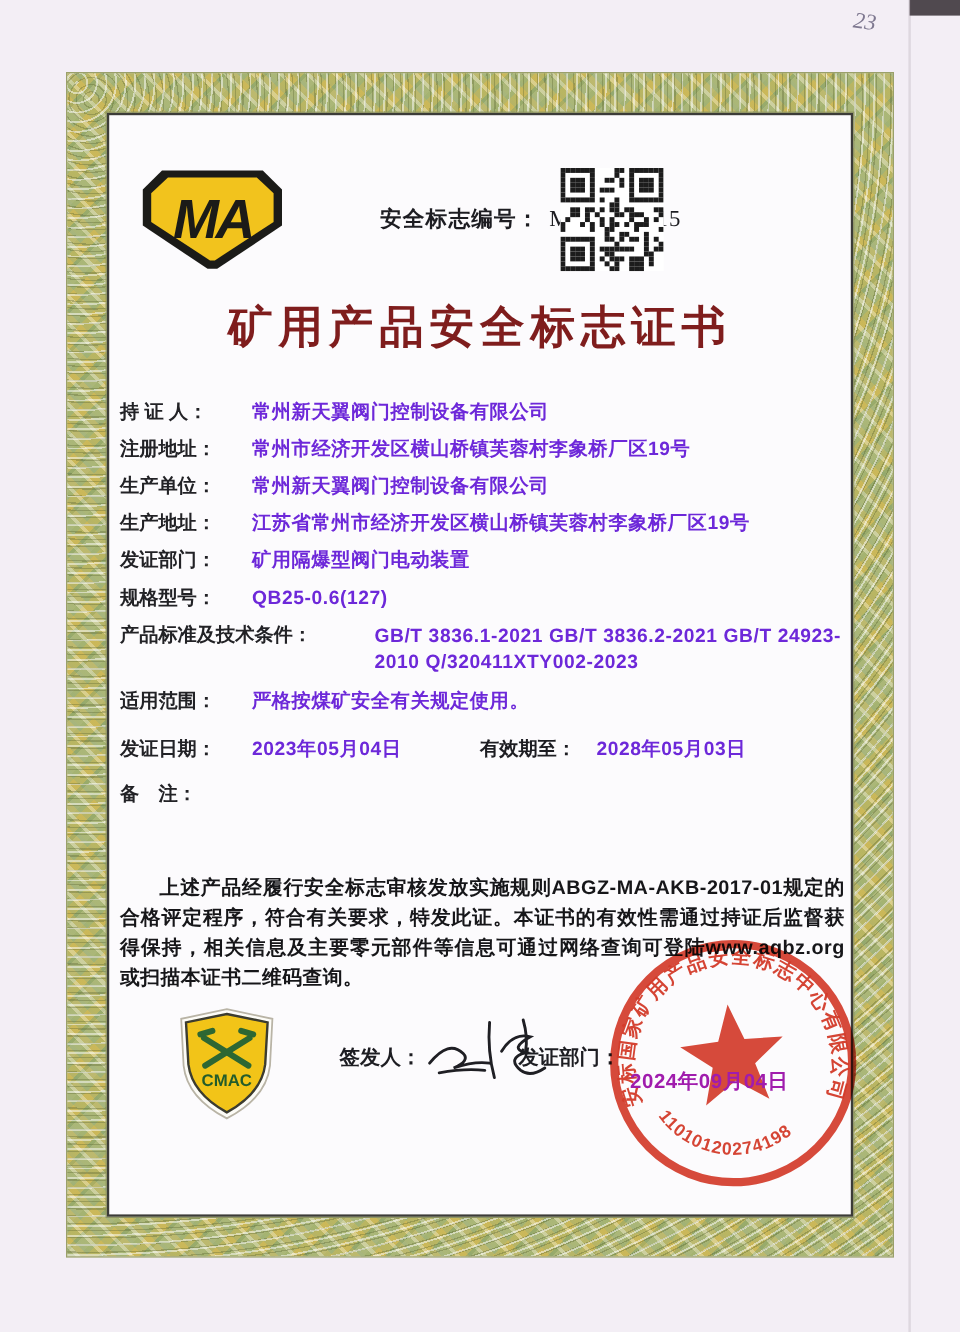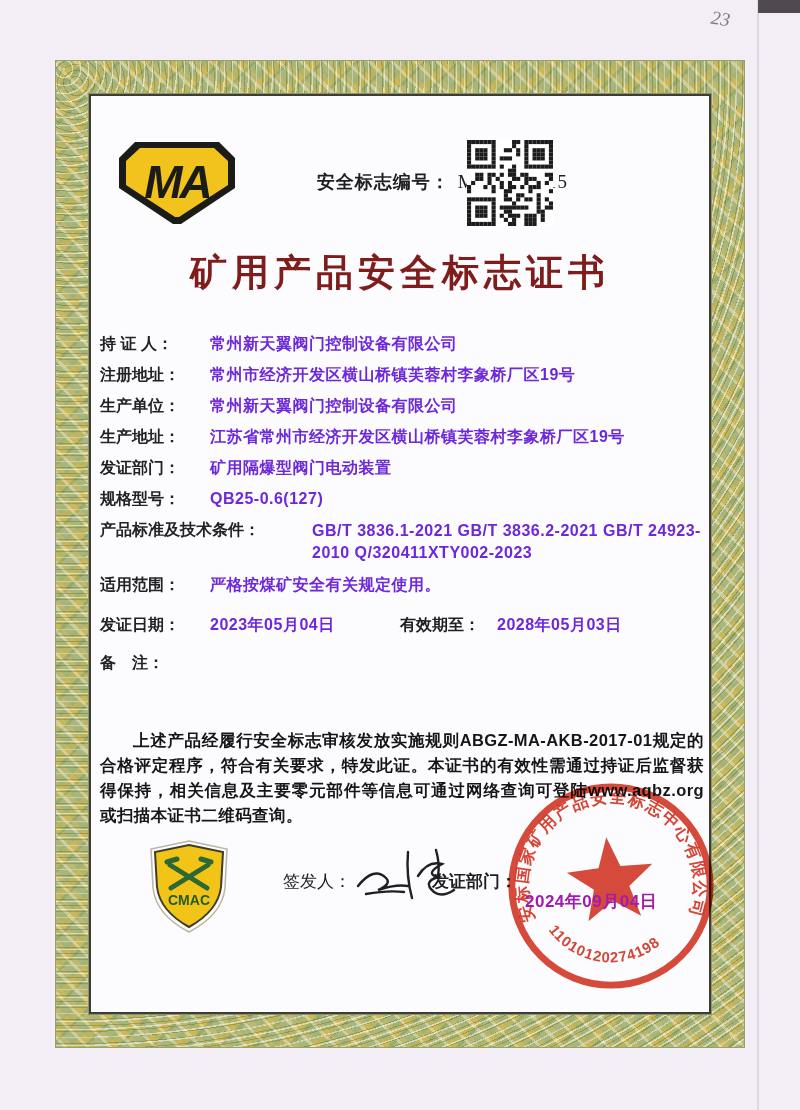--- a/index.html
+++ b/index.html
@@ -67,21 +67,21 @@
   
   .paragraph{
     position:absolute;left:100px;top:728px;width:604px;
     font-size:16.5px;font-weight:700;line-height:25px;letter-spacing:.4px;
     text-align:justify;text-indent:2em;color:#161619;
   }
 
   
   .footer{position:absolute;left:0;top:830px;width:800px;height:180px;}
   .cmac-badge{position:absolute;left:143px;top:8px;}
-  .issuer-label{position:absolute;left:283px;top:40px;font-size:17px;font-weight:400;}
+  .issuer-label{position:absolute;left:283px;top:40px;font-size:17px;font-weight:700;}
   .signature{position:absolute;left:352px;top:12px;}
   .dept-label{position:absolute;left:432px;top:40px;font-size:17px;font-weight:700;}
 
   
   .seal{position:absolute;left:503px;top:778px;width:216px;height:216px;mix-blend-mode:multiply;}
   .seal svg{position:absolute;inset:0;}
   .seal-date{
     position:absolute;left:22px;top:112px;font-size:17px;font-weight:700;color:#a21caf;
     letter-spacing:.5px;white-space:nowrap;
   }

